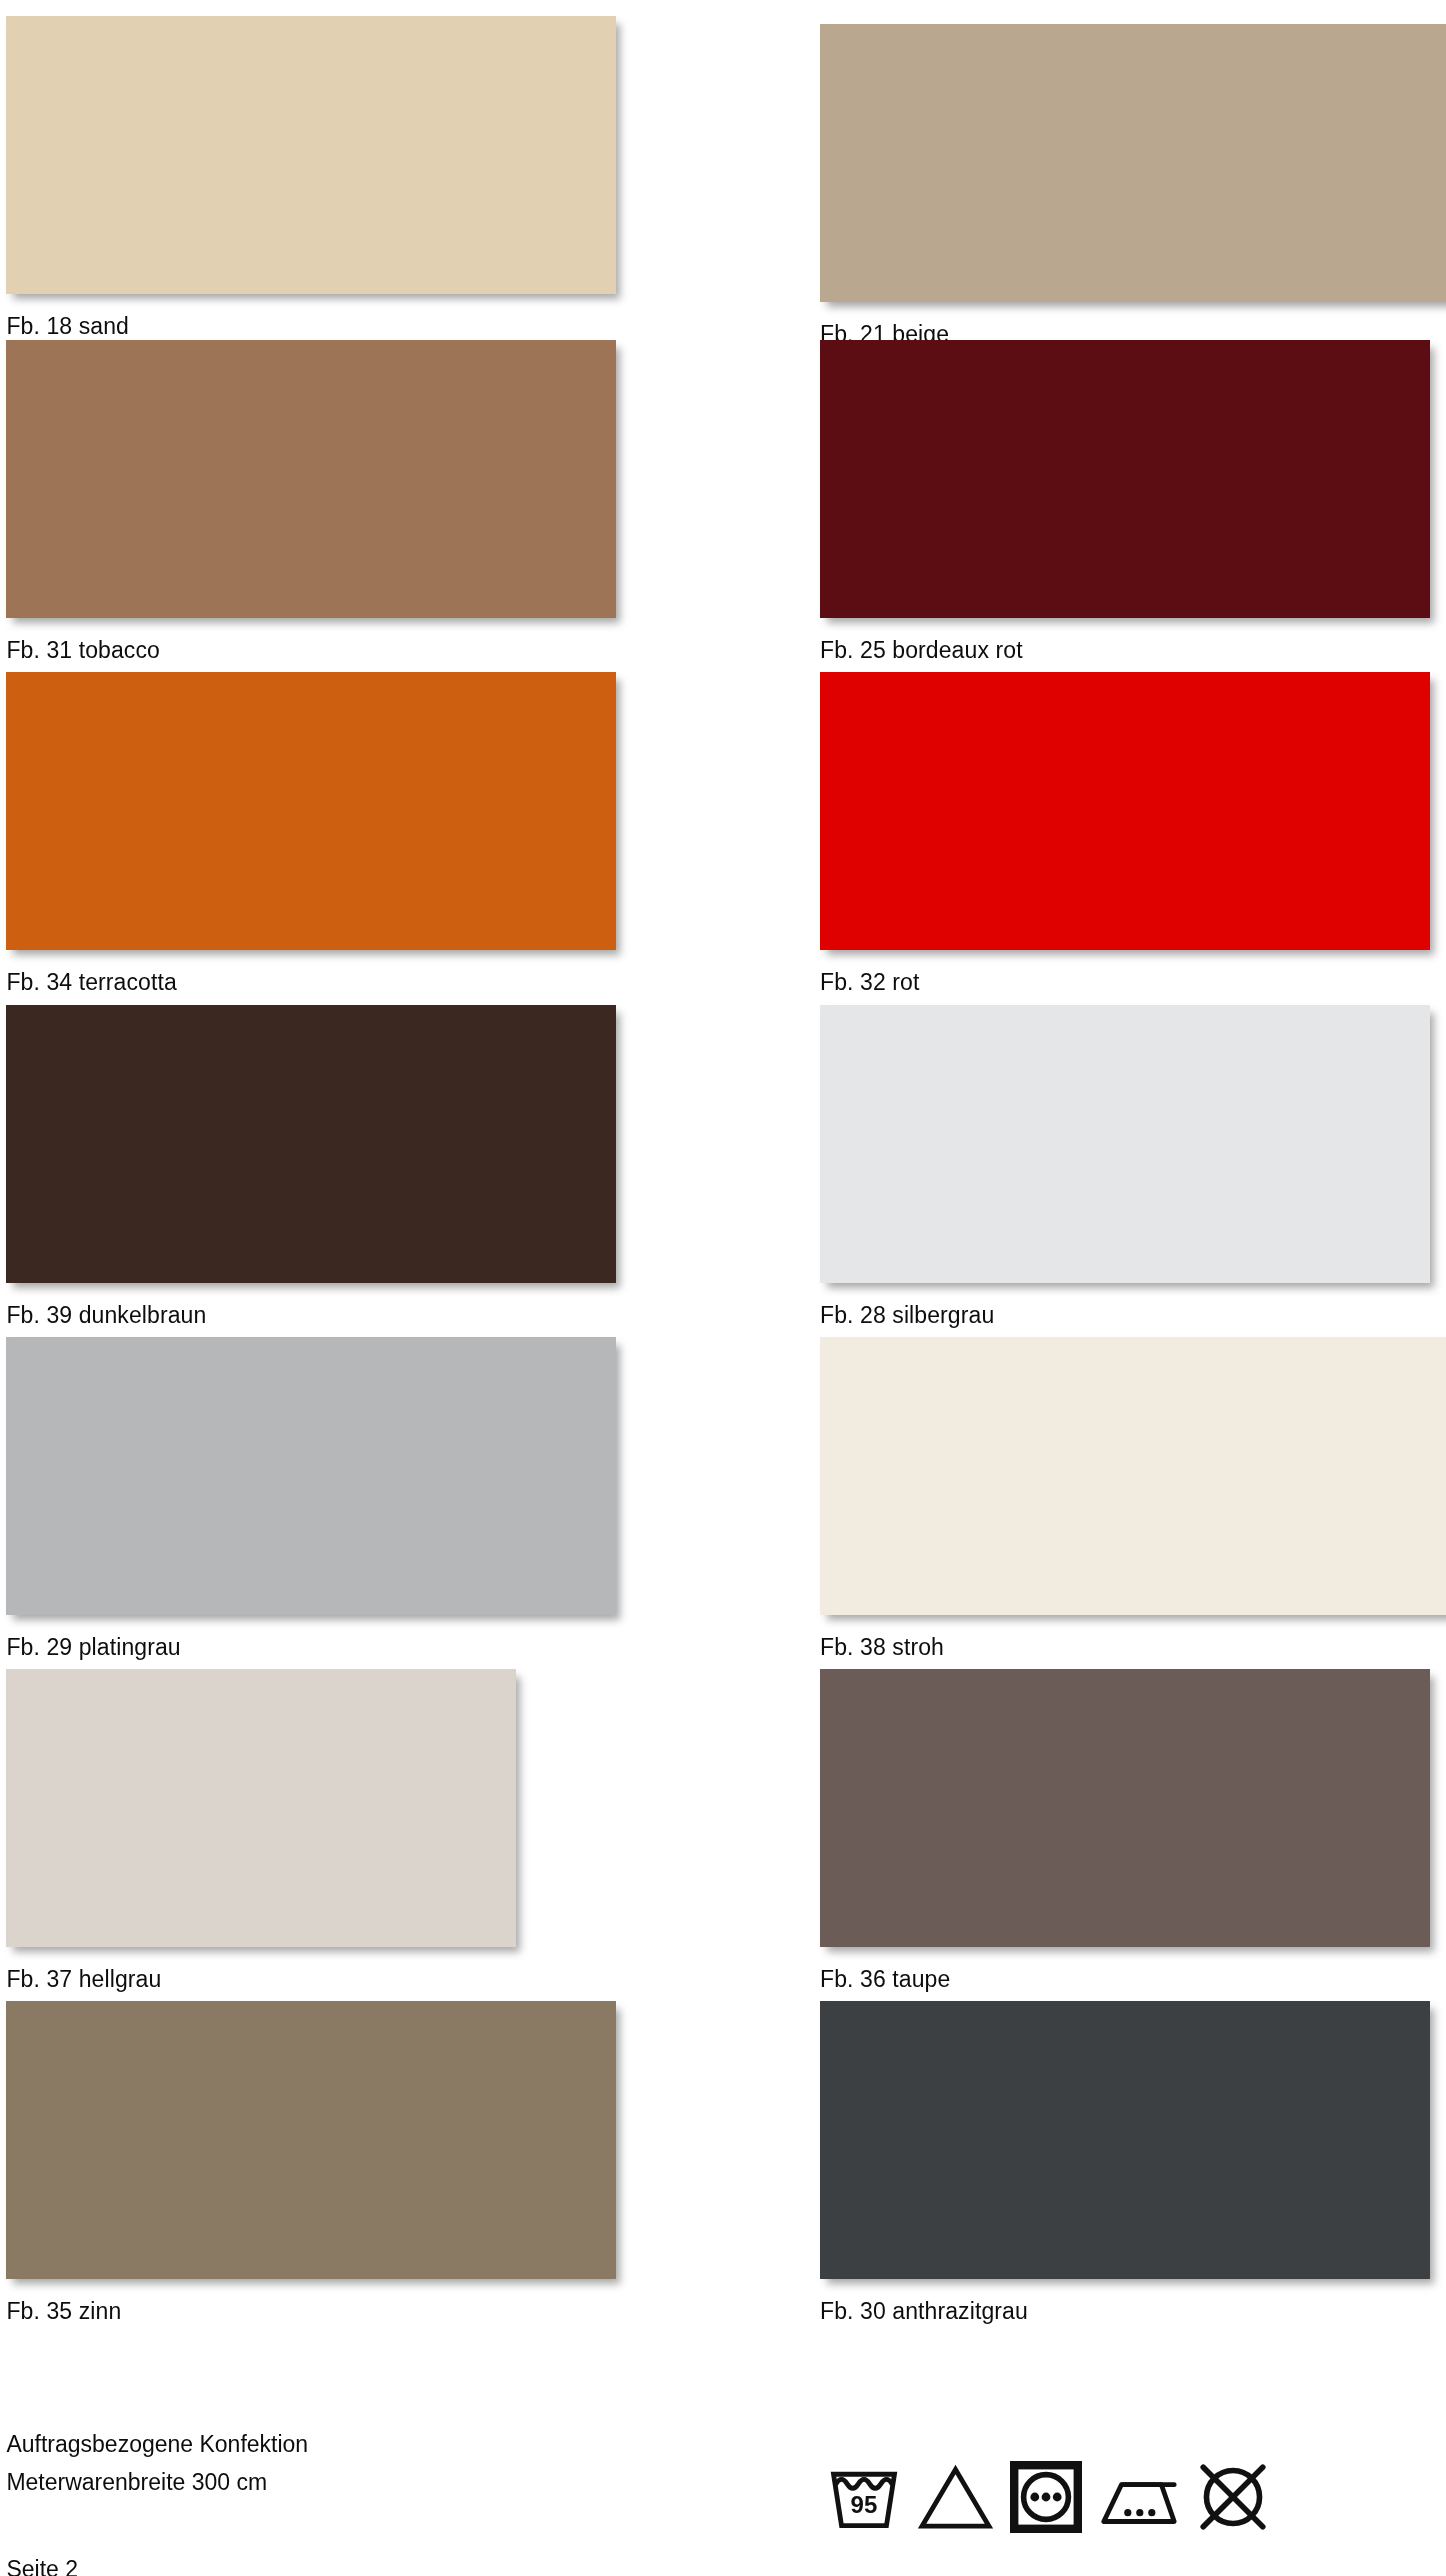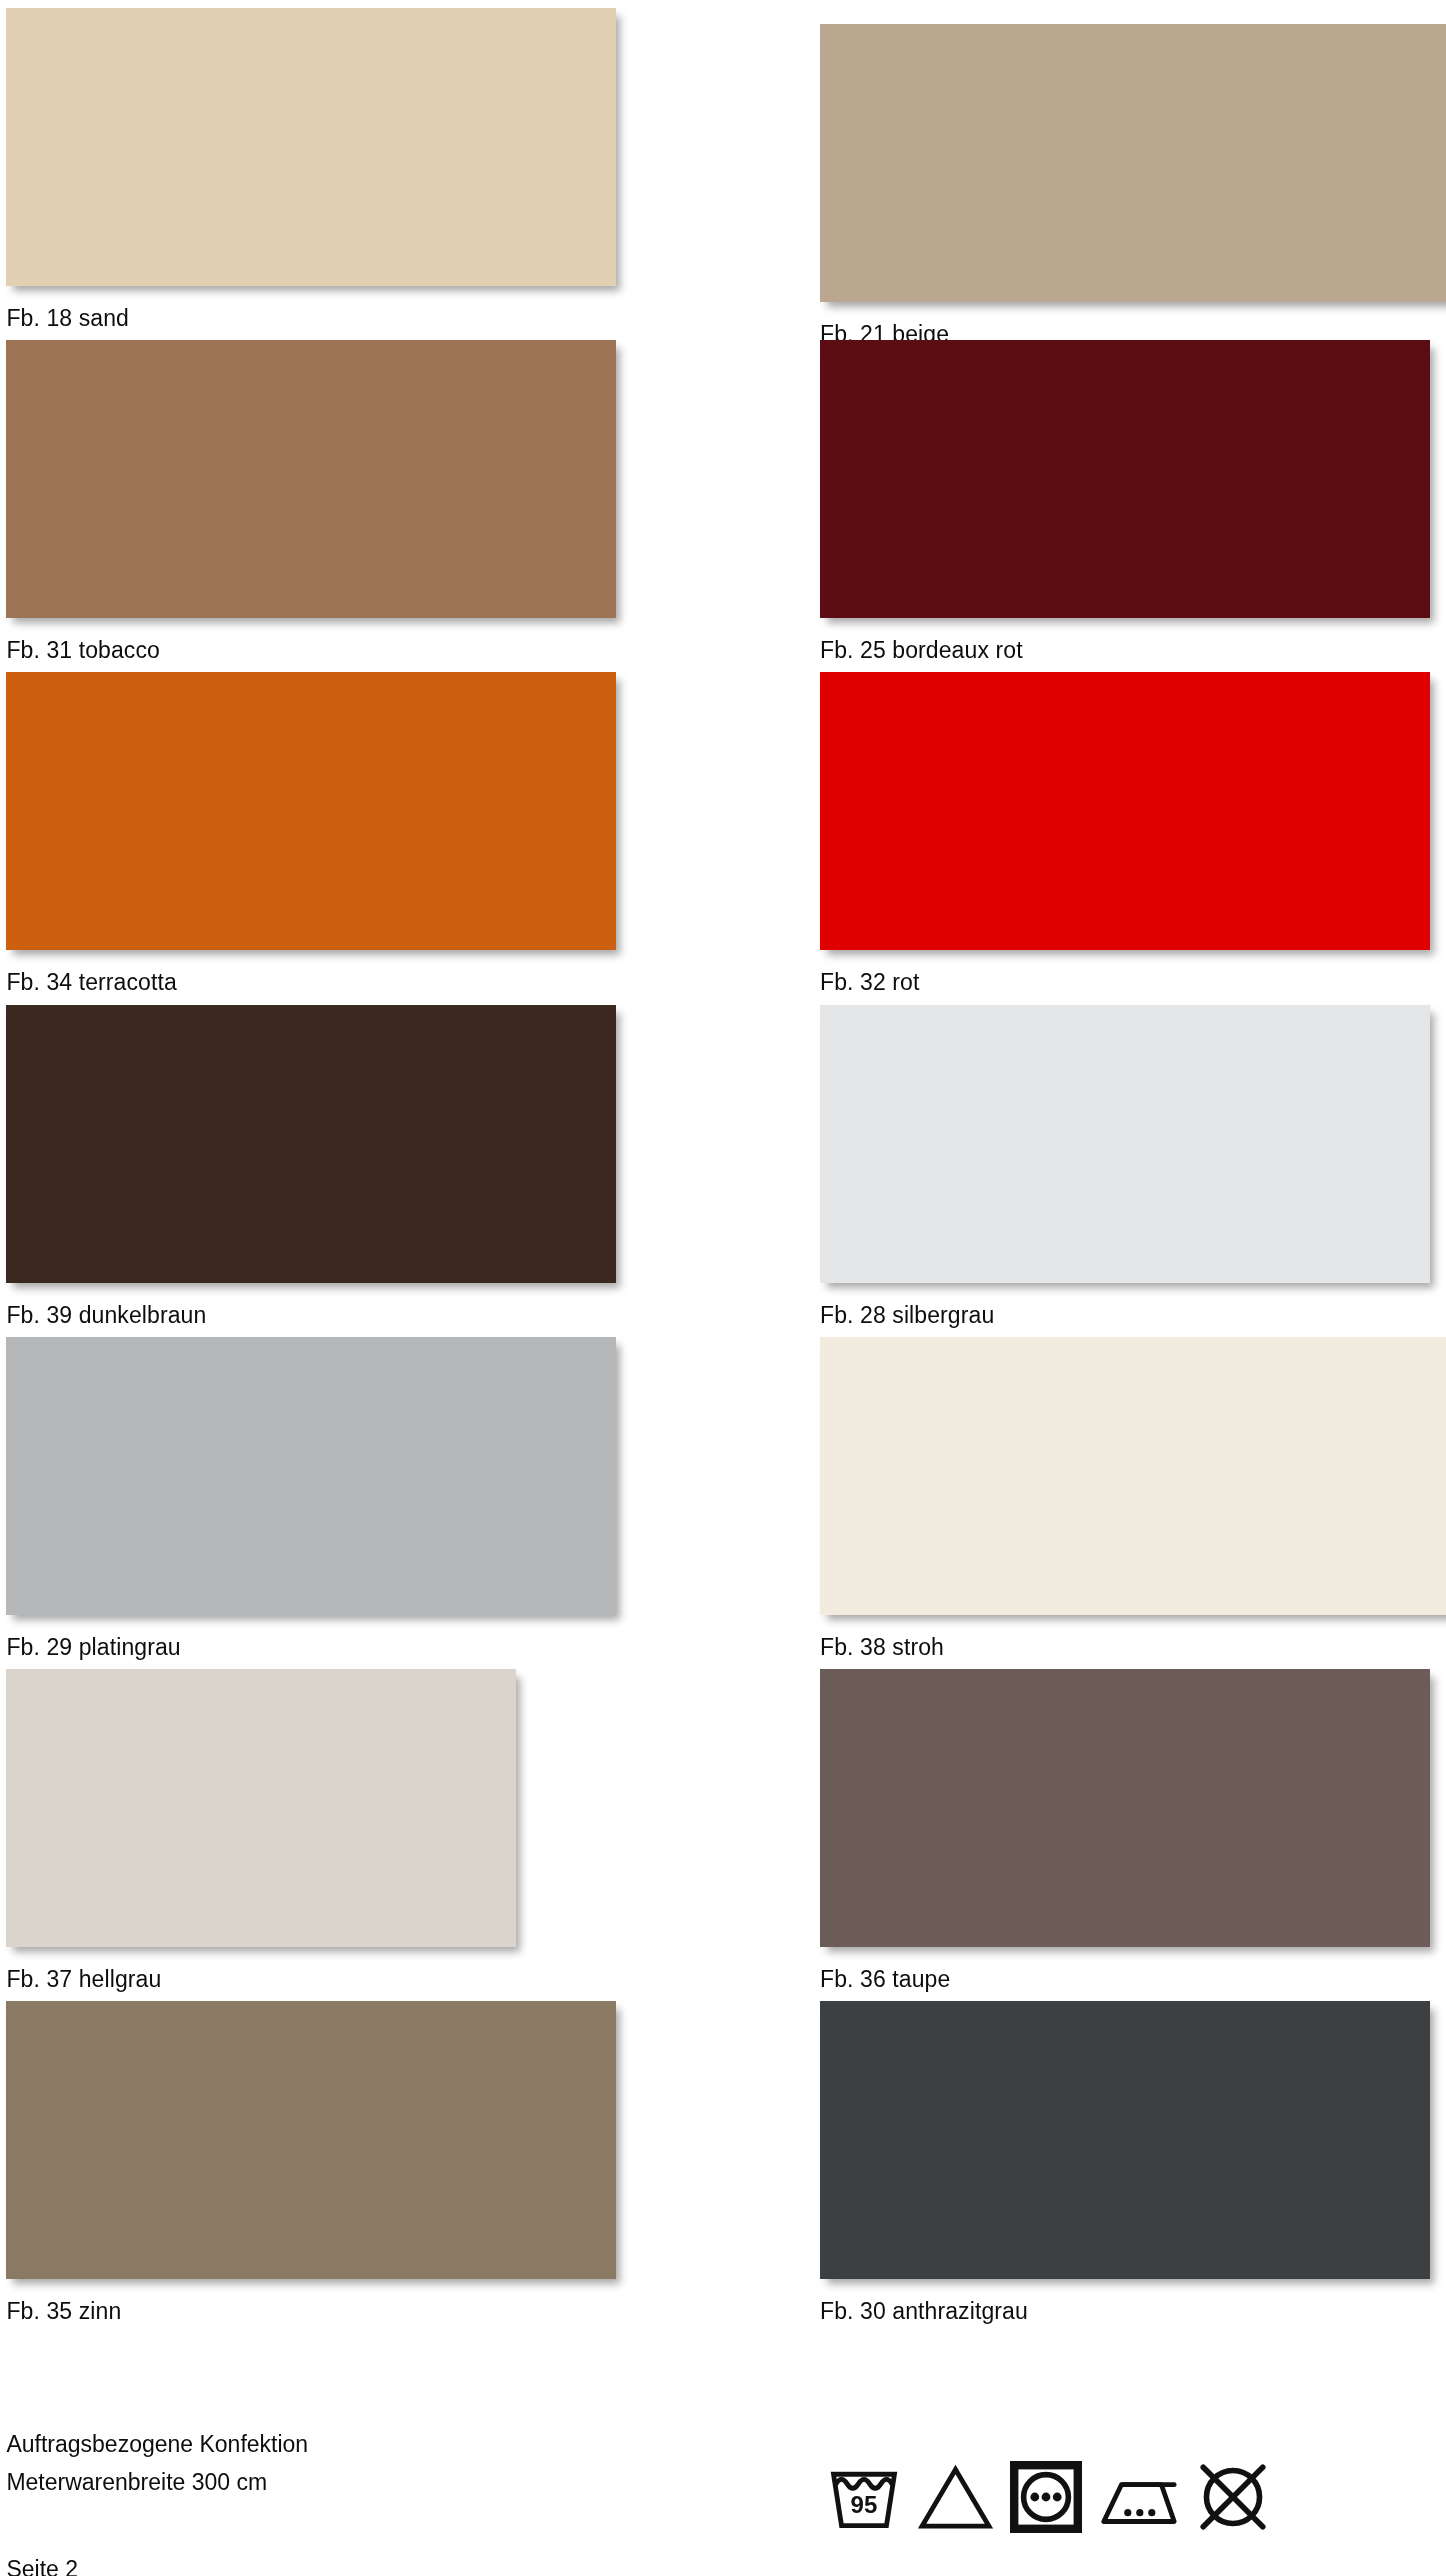--- a/index.html
+++ b/index.html
@@ -54,21 +54,21 @@
     display:flex;align-items:center;gap:17px;text-decoration:underline;
   }
   .care svg{display:block;}
 </style>
 </head>
 <body>
 
 <div class="page">
 
   <div class="grid" id="grid">
-      <div class="cell" style="left: 6.4px; top: 8px; width: 610px;">
+      <div class="cell" style="left: 6.4px; top: 16px; width: 610px;">
         <div class="swatch" style="background: rgb(226, 208, 178);"></div>
         <div class="caption">Fb. 18 sand</div>
       </div>
       <div class="cell" style="left: 820px; top: 24px; width: 696px;">
         <div class="swatch" style="background: rgb(185, 168, 143);"></div>
         <div class="caption">Fb. 21 beige</div>
       </div>
       <div class="cell" style="left: 6.4px; top: 340px; width: 610px;">
         <div class="swatch" style="background: rgb(158, 116, 87);"></div>
         <div class="caption">Fb. 31 tobacco</div>

